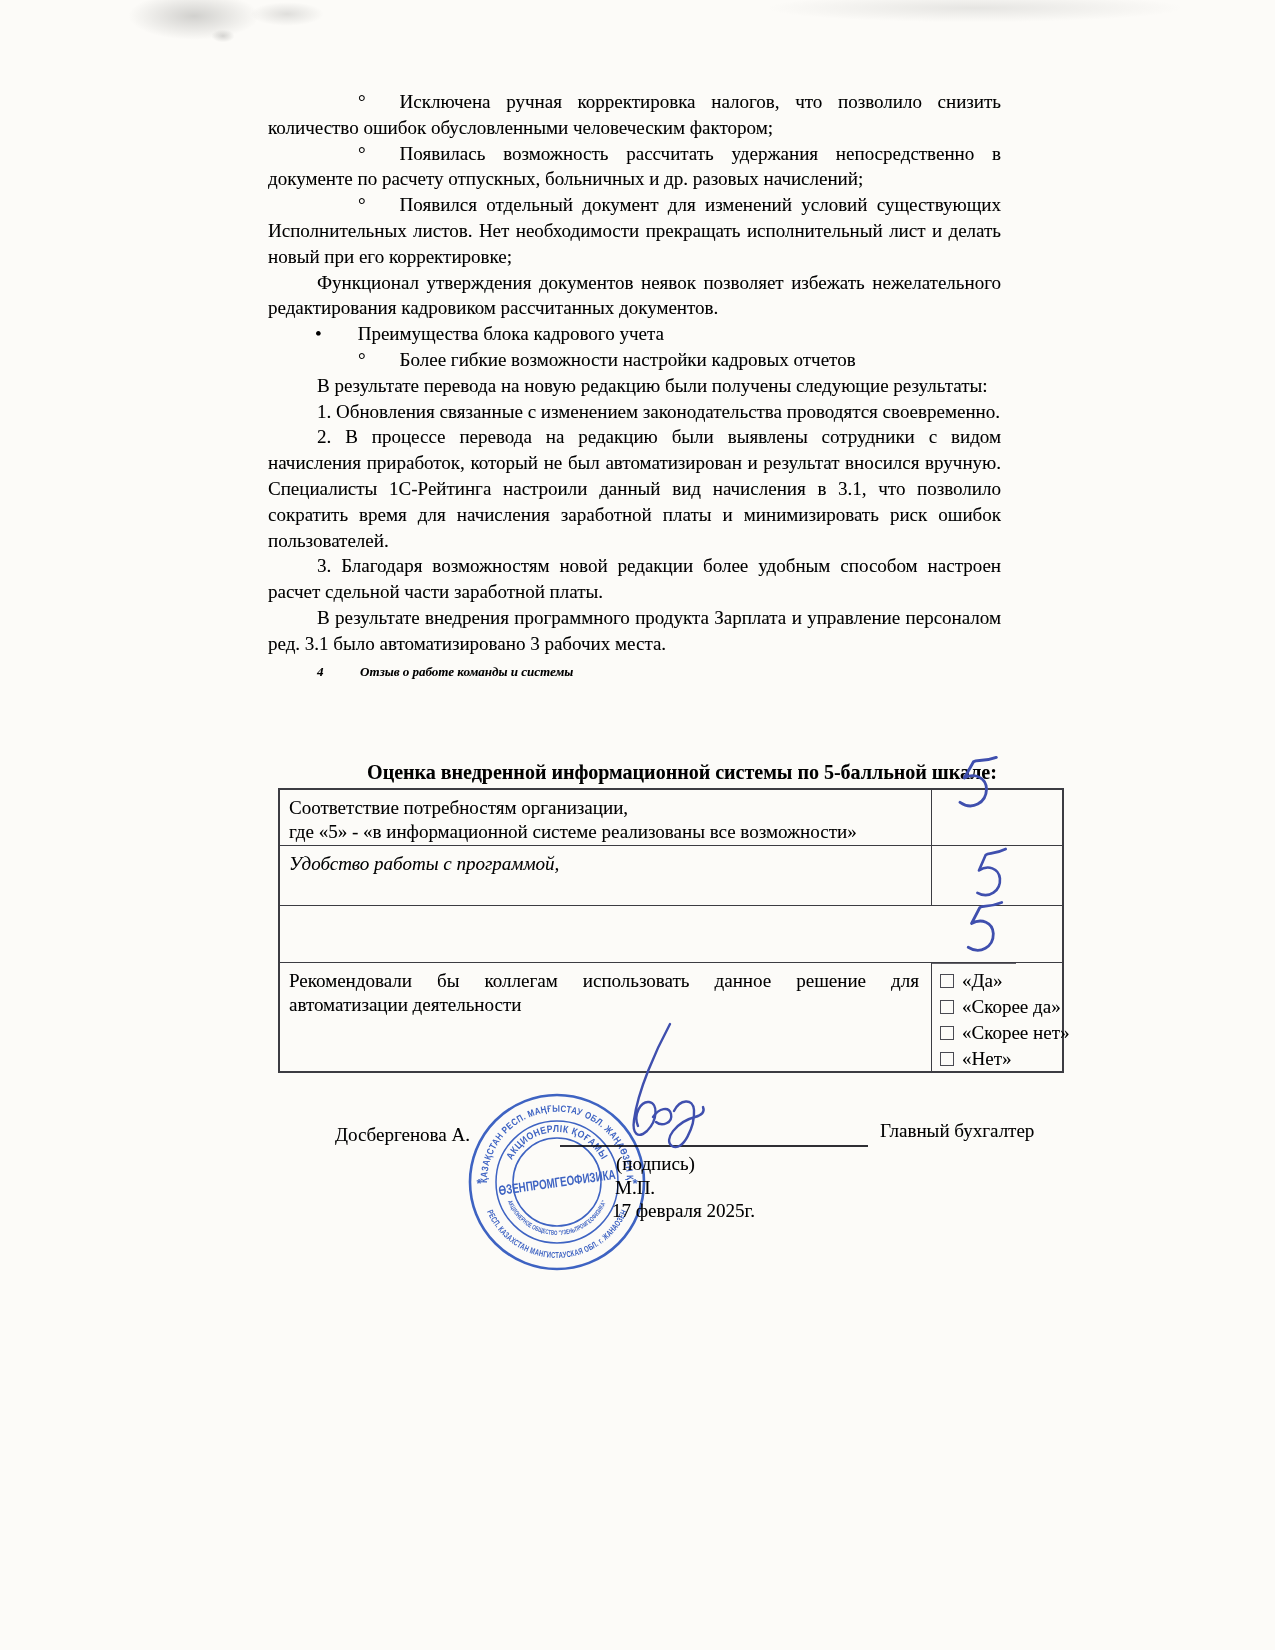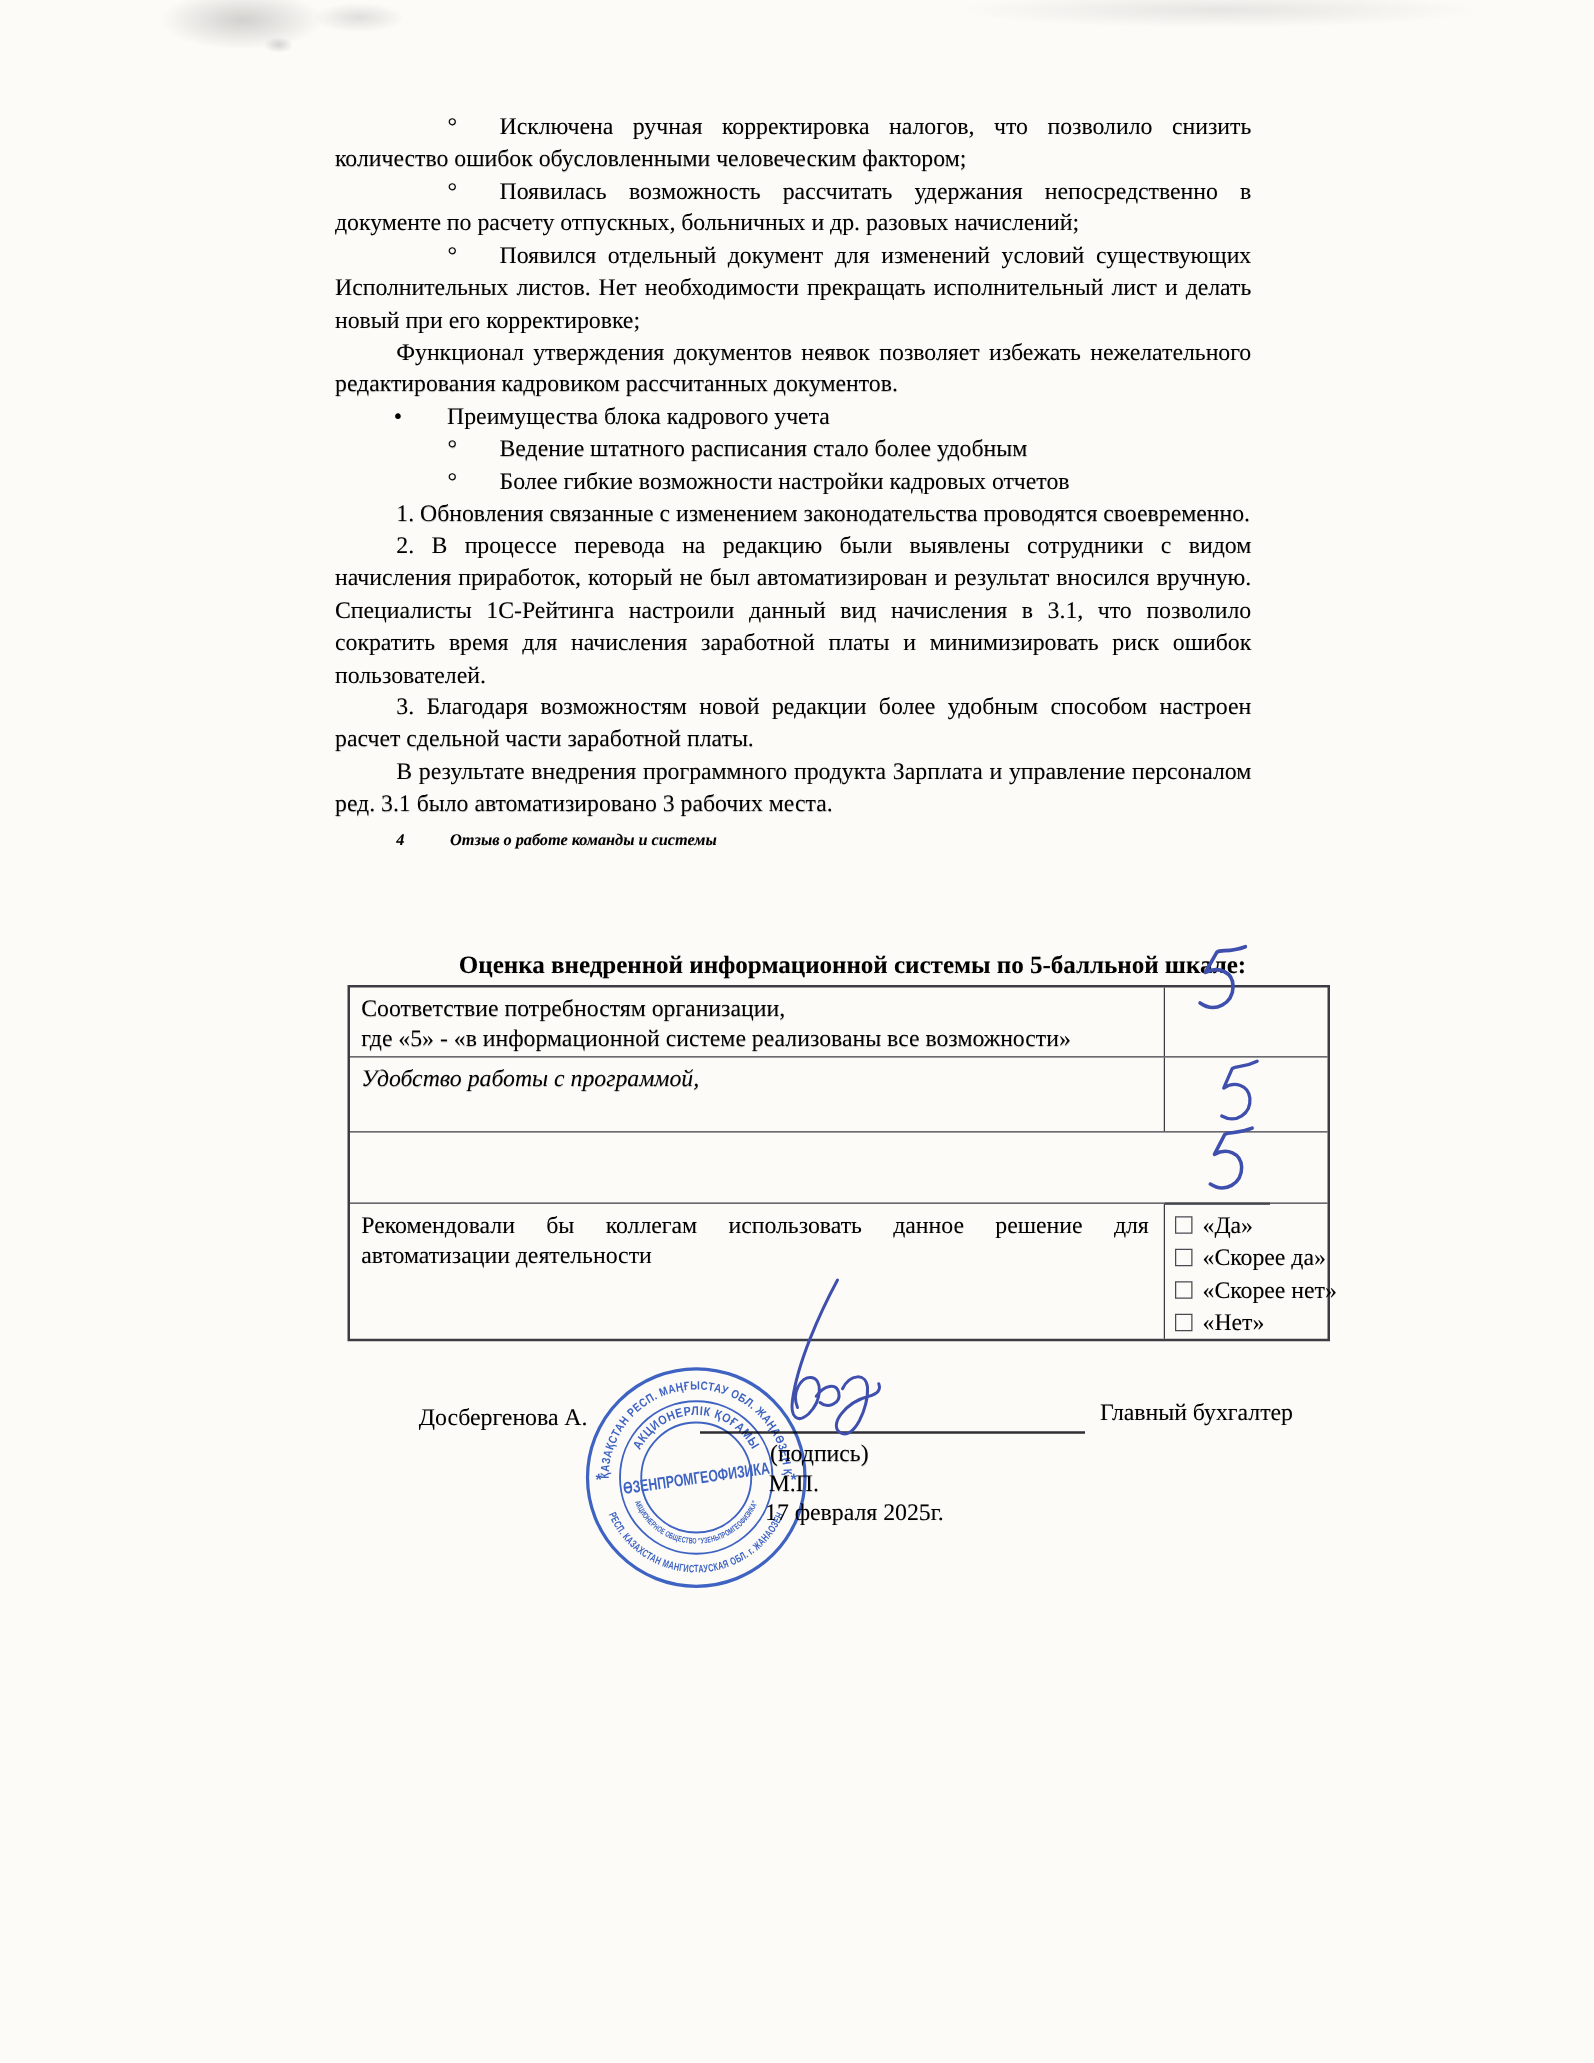--- a/index.html
+++ b/index.html
@@ -79,22 +79,22 @@
   <div class="smudge sm2"></div>
   <div class="smudge sm3"></div>
   <div class="smudge sm4"></div>
 
   <div class="body-text soft">
     <p class="para sub"><span class="mk-deg">°</span><span class="gap g-sub"></span><span>Исключена ручная корректировка налогов, что позволило снизить количество ошибок обусловленными человеческим фактором;</span></p>
     <p class="para sub"><span class="mk-deg">°</span><span class="gap g-sub"></span><span>Появилась возможность рассчитать удержания непосредственно в документе по расчету отпускных, больничных и др. разовых начислений;</span></p>
     <p class="para sub"><span class="mk-deg">°</span><span class="gap g-sub"></span><span>Появился отдельный документ для изменений условий существующих Исполнительных листов. Нет необходимости прекращать исполнительный лист и делать новый при его корректировке;</span></p>
     <p class="para ind"><span>Функционал утверждения документов неявок позволяет избежать нежелательного редактирования кадровиком рассчитанных документов.</span></p>
     <p class="para blt"><span>•</span><span class="gap g-b"></span><span>Преимущества блока кадрового учета</span></p>
-    <p class="para sub"><span class="mk-deg">°</span><span class="gap g-sub"></span><span>Ведение штатного расписания стало более удобным</span></p>
     <p class="para sub"><span class="mk-deg">°</span><span class="gap g-sub"></span><span>Более гибкие возможности настройки кадровых отчетов</span></p>
+    <p class="para ind"><span>В результате перевода на новую редакцию были получены следующие результаты:</span></p>
     <p class="para ind"><span>1. Обновления связанные с изменением законодательства проводятся своевременно.</span></p>
     <p class="para ind"><span>2. В процессе перевода на редакцию были выявлены сотрудники с видом начисления приработок, который не был автоматизирован и результат вносился вручную. Специалисты 1С-Рейтинга настроили данный вид начисления в 3.1, что позволило сократить время для начисления заработной платы и минимизировать риск ошибок пользователей.</span></p>
     <p class="para ind"><span>3. Благодаря возможностям новой редакции более удобным способом настроен расчет сдельной части заработной платы.</span></p>
     <p class="para ind"><span>В результате внедрения программного продукта Зарплата и управление персоналом ред. 3.1 было автоматизировано 3 рабочих места.</span></p>
   </div>
 
   <div class="heading soft">
     <span class="hnum">4</span><span>Отзыв о работе команды и системы</span>
   </div>
 

